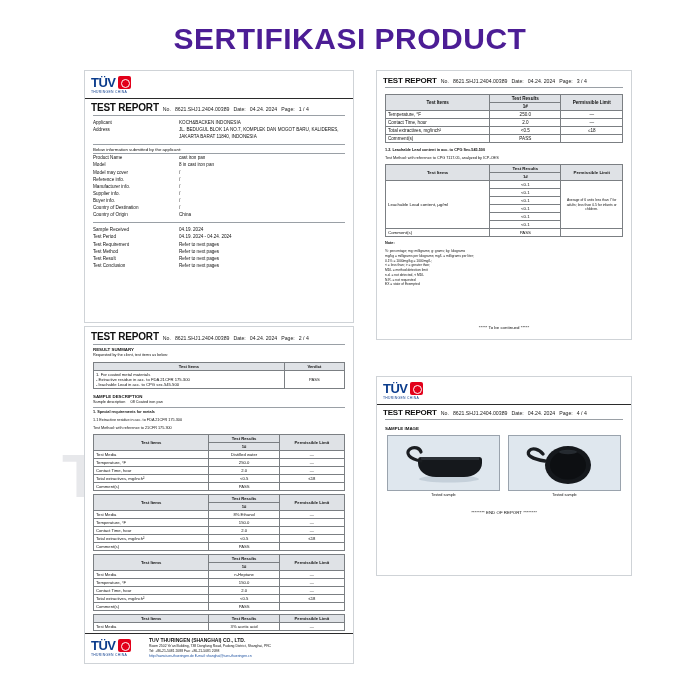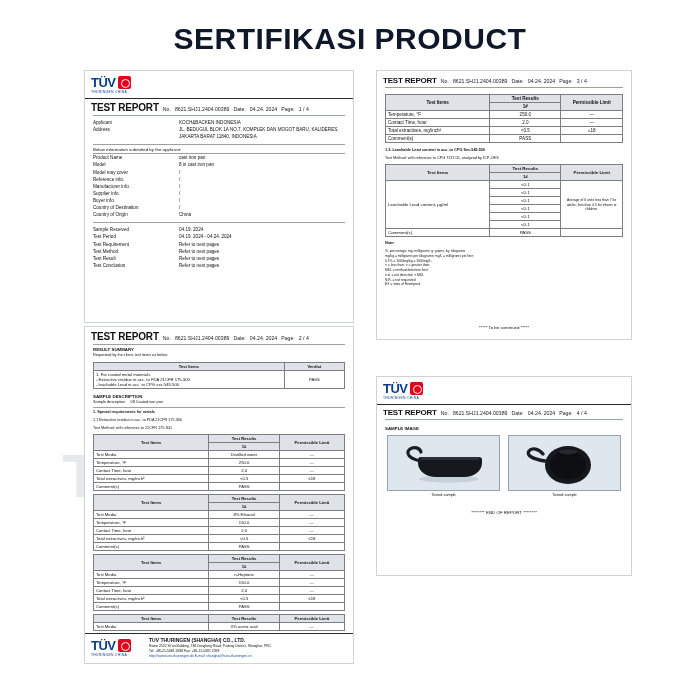--- a/index.html
+++ b/index.html
@@ -8,21 +8,21 @@
     background:#ffffff;
     font-family:"Liberation Sans", sans-serif;
     color:#111;
     overflow:hidden;
     position:relative;
   }
   .page-title{
     position:absolute;top:22px;left:0;width:700px;text-align:center;
     font-size:30px;font-weight:bold;letter-spacing:0.5px;
     font-family:"Liberation Sans", sans-serif;
-    color:#0f172a;
+    color:#4c1d95;
   }
   
   .wm{
     position:absolute;
     font-family:"Liberation Sans", sans-serif;
     font-weight:bold;
     color:rgba(120,130,145,0.18);
     pointer-events:none;
     white-space:nowrap;
   }

